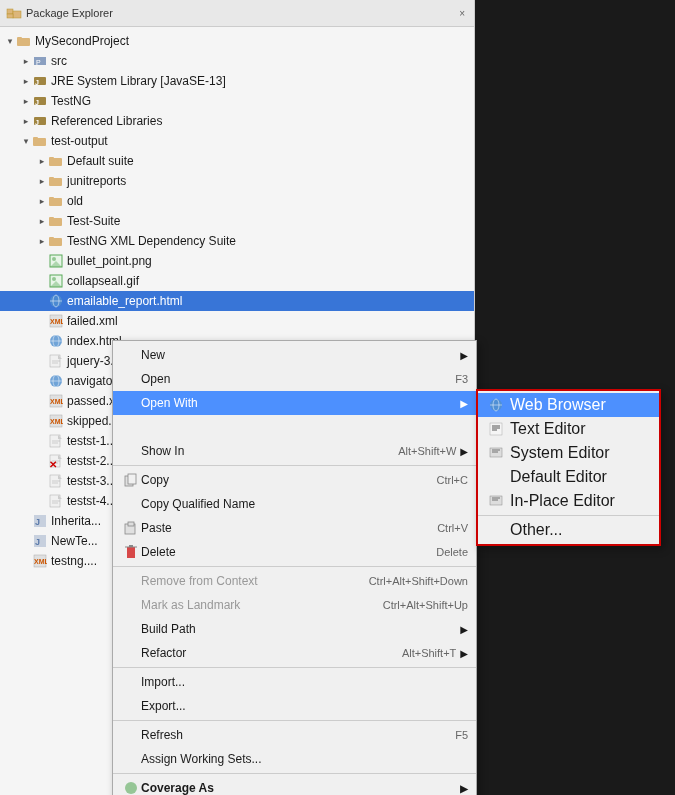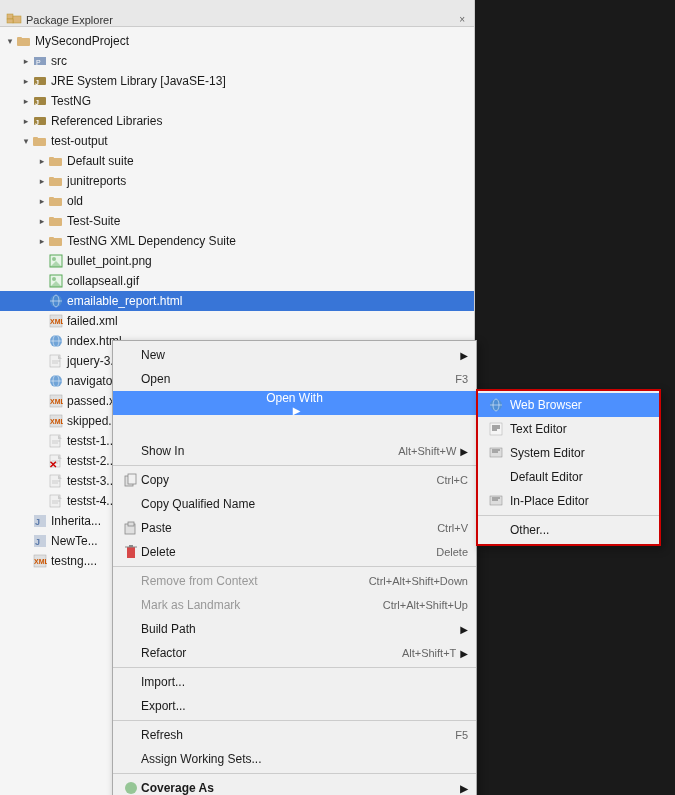--- a/index.html
+++ b/index.html
@@ -19,21 +19,21 @@
       top: 0; left: 0;
       width: 475px;
       height: 795px;
       background: #f5f5f5;
       border-right: 1px solid #ccc;
       overflow: hidden;
     }
 
     .panel-title-bar {
       display: flex;
-      align-items: flex-end;
+      align-items: center;
       background: #e8e8e8;
       border-bottom: 1px solid #ccc;
       height: 27px;
       padding: 0 6px;
       gap: 4px;
     }
 
     .panel-title-bar .icon {
       width: 16px; height: 16px;
       display: flex; align-items: center; justify-content: center;
@@ -125,21 +125,20 @@
       height: 24px;
       padding: 0 8px;
       cursor: pointer;
       position: relative;
       color: #1a1a1a;
     }
 
     .menu-item.highlighted {
       background: #4d90fe;
       color: white;
-      flex-direction: column;
     }
 
     .menu-item.disabled {
       color: #999;
     }
 
     .menu-item .item-text {
       flex: 1;
       font-size: 12px;
     }
@@ -200,21 +199,21 @@
     .submenu-item .icon-area {
       width: 20px;
       display: flex;
       align-items: center;
       justify-content: center;
       flex-shrink: 0;
       margin-right: 4px;
     }
 
     .submenu-item .label {
-      font-size: 12px;
+      font-size: 16px;
     }
 
     
     .right-panel {
       position: absolute;
       top: 0; left: 475px;
       width: 200px;
       height: 795px;
       background: #1a1a1a;
     }

